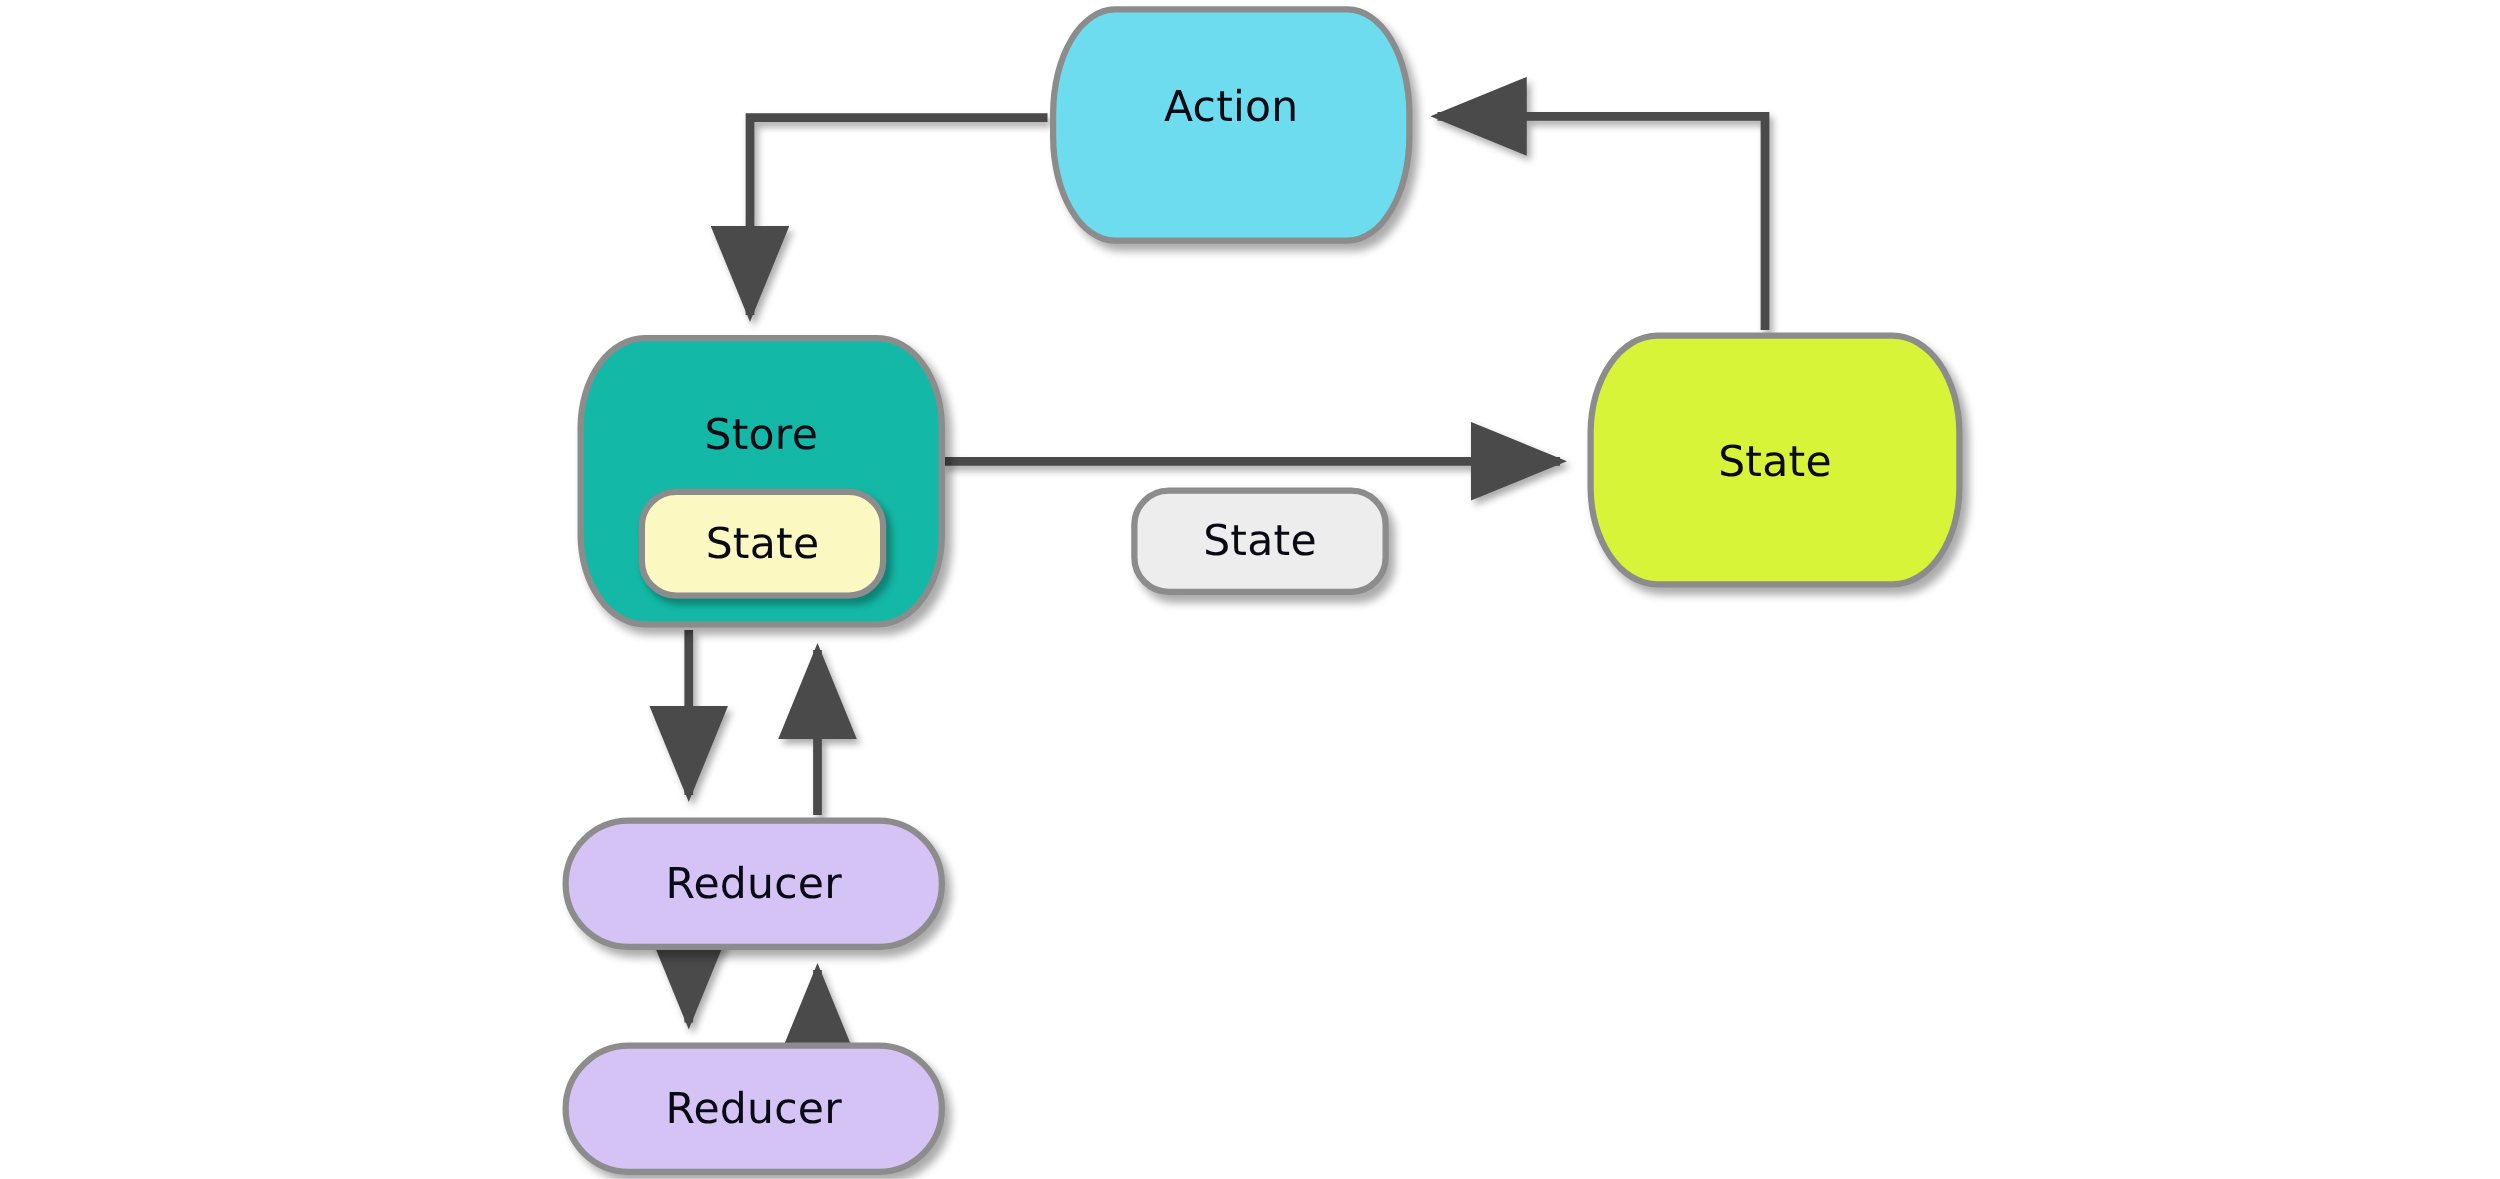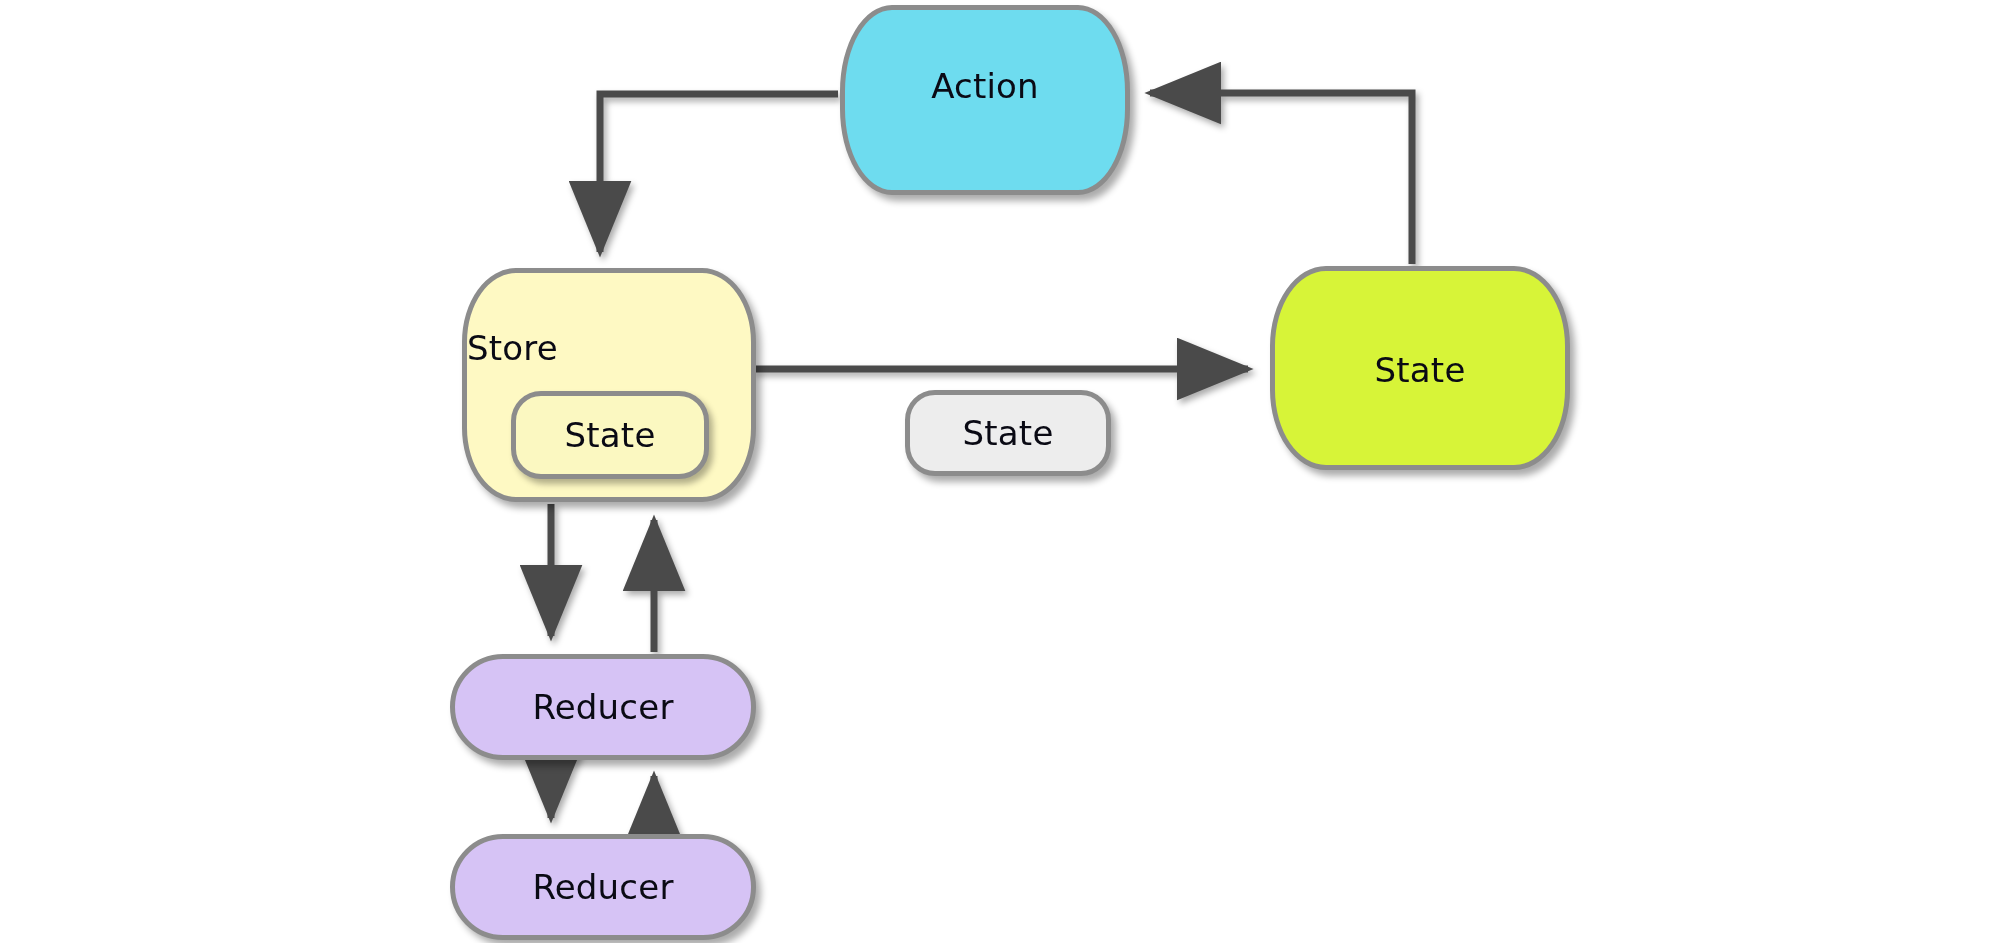--- a/index.html
+++ b/index.html
@@ -37,24 +37,24 @@
   
   #node-action{
     left:840px;top:5px;width:290px;height:190px;
     background:#6edcef;
     border-radius:52px / 86px;
   }
   #node-action .lbl{top:-14px;}
 
   #node-store{
     left:462px;top:268px;width:294px;height:234px;
-    background:#fef9c3;
+    background:#14b8a6;
     border-radius:54px / 74px;
     align-items:flex-start;
-    justify-content:flex-start;
+    justify-content:center;
     padding-top:58px;
   }
 
   #node-store-state{
     position:absolute;
     left:44px;top:118px;width:198px;height:88px;
     box-sizing:border-box;
     display:flex;align-items:center;justify-content:center;
     background:#fbf8c1;
     border:5px solid #8c8c8c;

